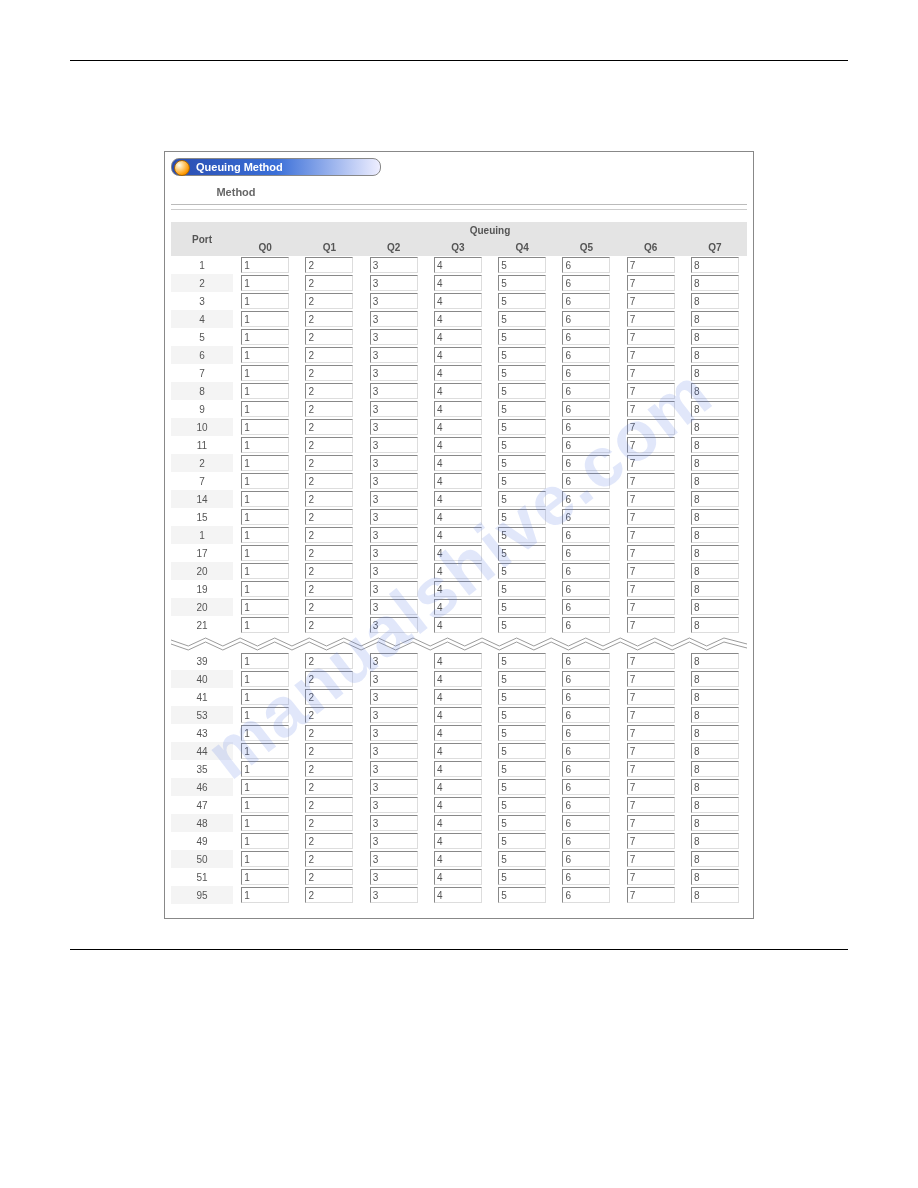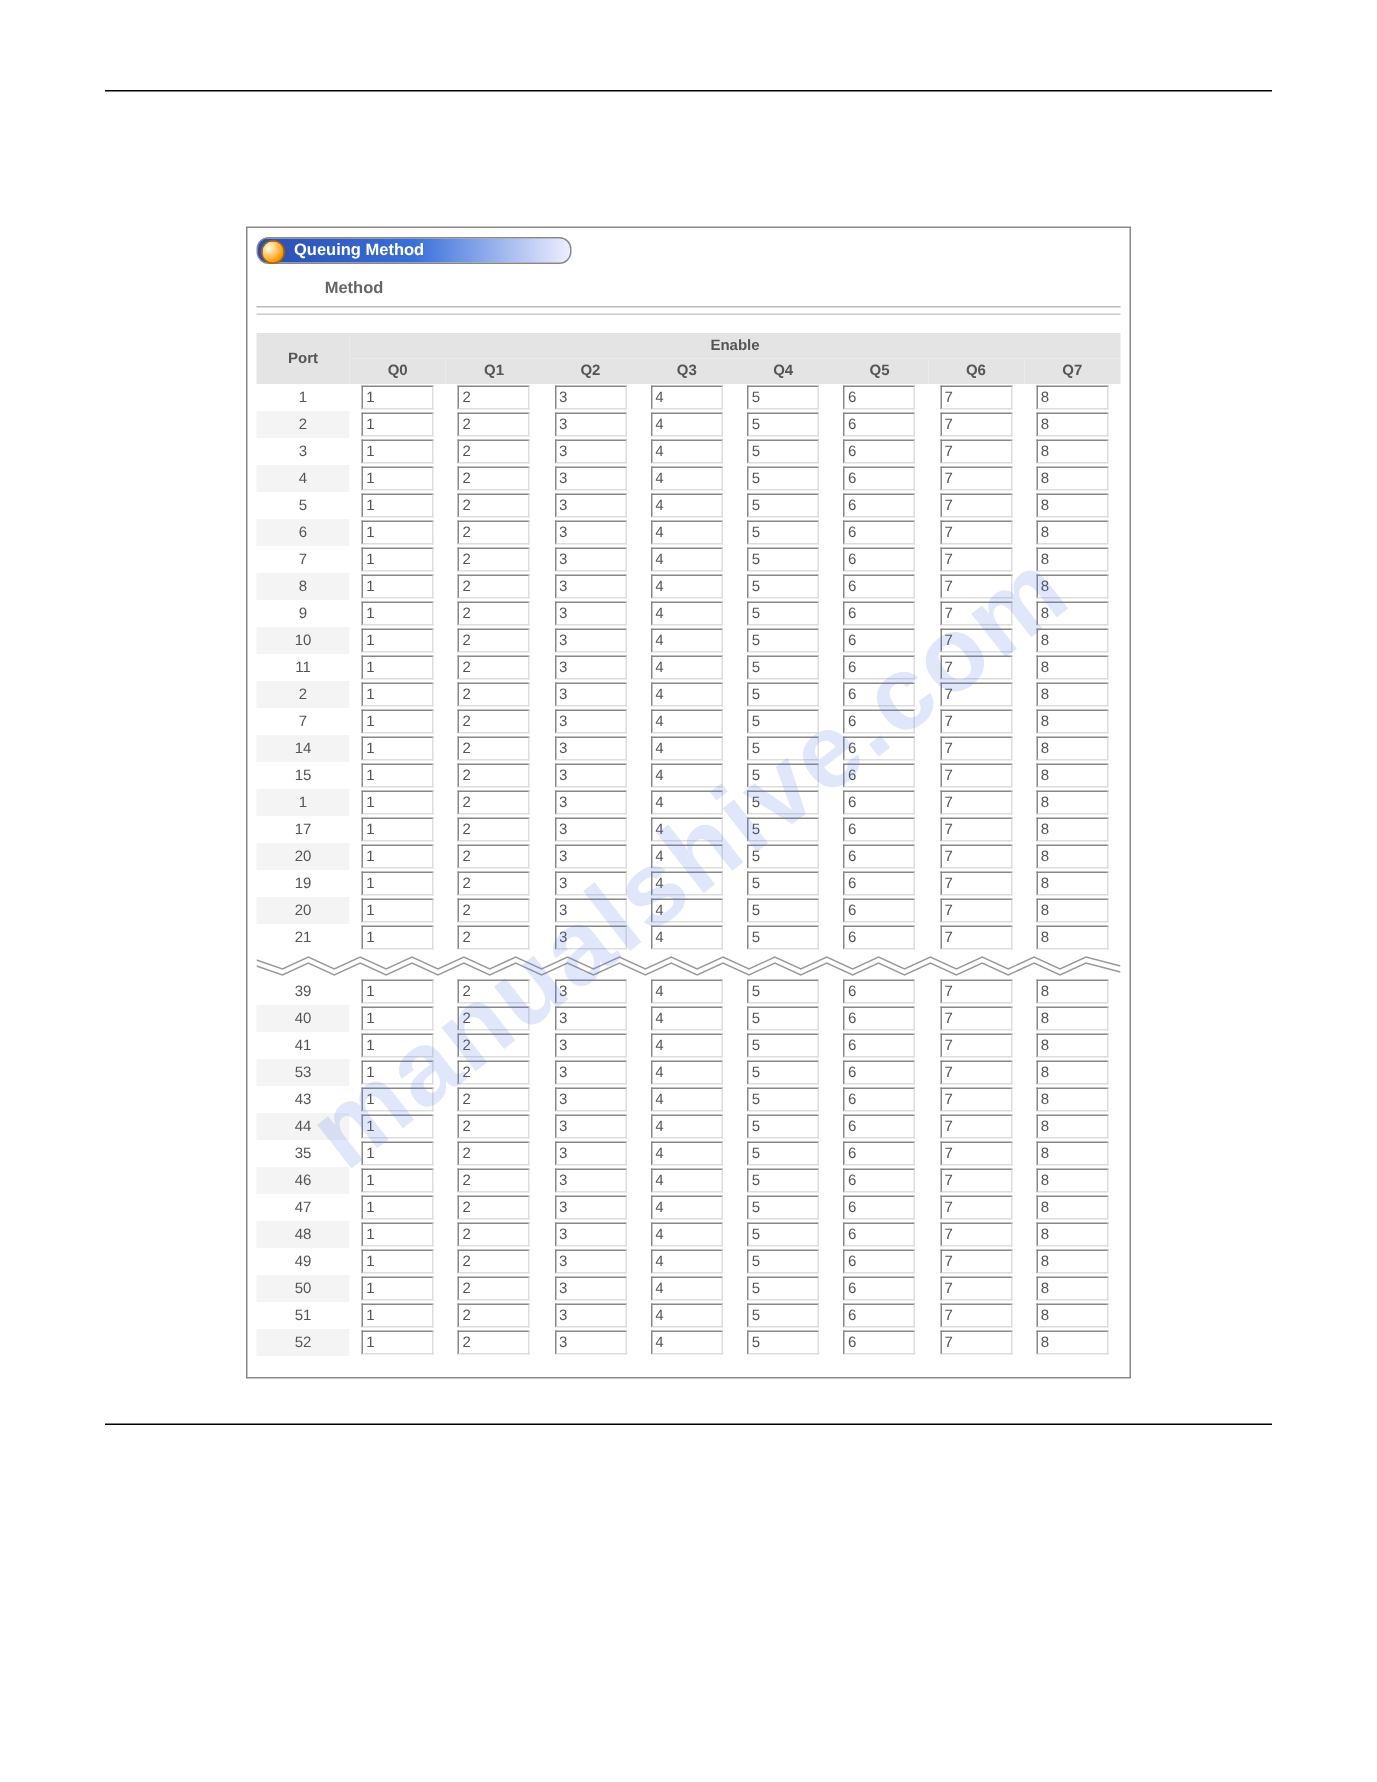--- a/index.html
+++ b/index.html
@@ -127,21 +127,21 @@
 
     <div class="method-block">
       <div class="method-label">Method</div>
     </div>
     <hr class="thin">
 
     <table class="weight-table">
       <thead>
         <tr>
           <th class="port-h" rowspan="2">Port</th>
-          <th colspan="8">Enable</th>
+          <th colspan="8">Queuing</th>
         </tr>
         <tr id="col-headers">
             <th>Q0</th>
             <th>Q1</th>
             <th>Q2</th>
             <th>Q3</th>
             <th>Q4</th>
             <th>Q5</th>
             <th>Q6</th>
             <th>Q7</th>
@@ -528,21 +528,21 @@
             <td><input type="text" value="1" style=""></td>
             <td><input type="text" value="2" style=""></td>
             <td><input type="text" value="3" style=""></td>
             <td><input type="text" value="4" style=""></td>
             <td><input type="text" value="5" style=""></td>
             <td><input type="text" value="6" style=""></td>
             <td><input type="text" value="7" style=""></td>
             <td><input type="text" value="8" style=""></td>
           </tr>
           <tr>
-            <td class="pcell">52</td>
+            <td class="pcell">95</td>
             <td><input type="text" value="1" style=""></td>
             <td><input type="text" value="2" style=""></td>
             <td><input type="text" value="3" style=""></td>
             <td><input type="text" value="4" style=""></td>
             <td><input type="text" value="5" style=""></td>
             <td><input type="text" value="6" style=""></td>
             <td><input type="text" value="7" style=""></td>
             <td><input type="text" value="8" style=""></td>
           </tr>
         </tbody>

